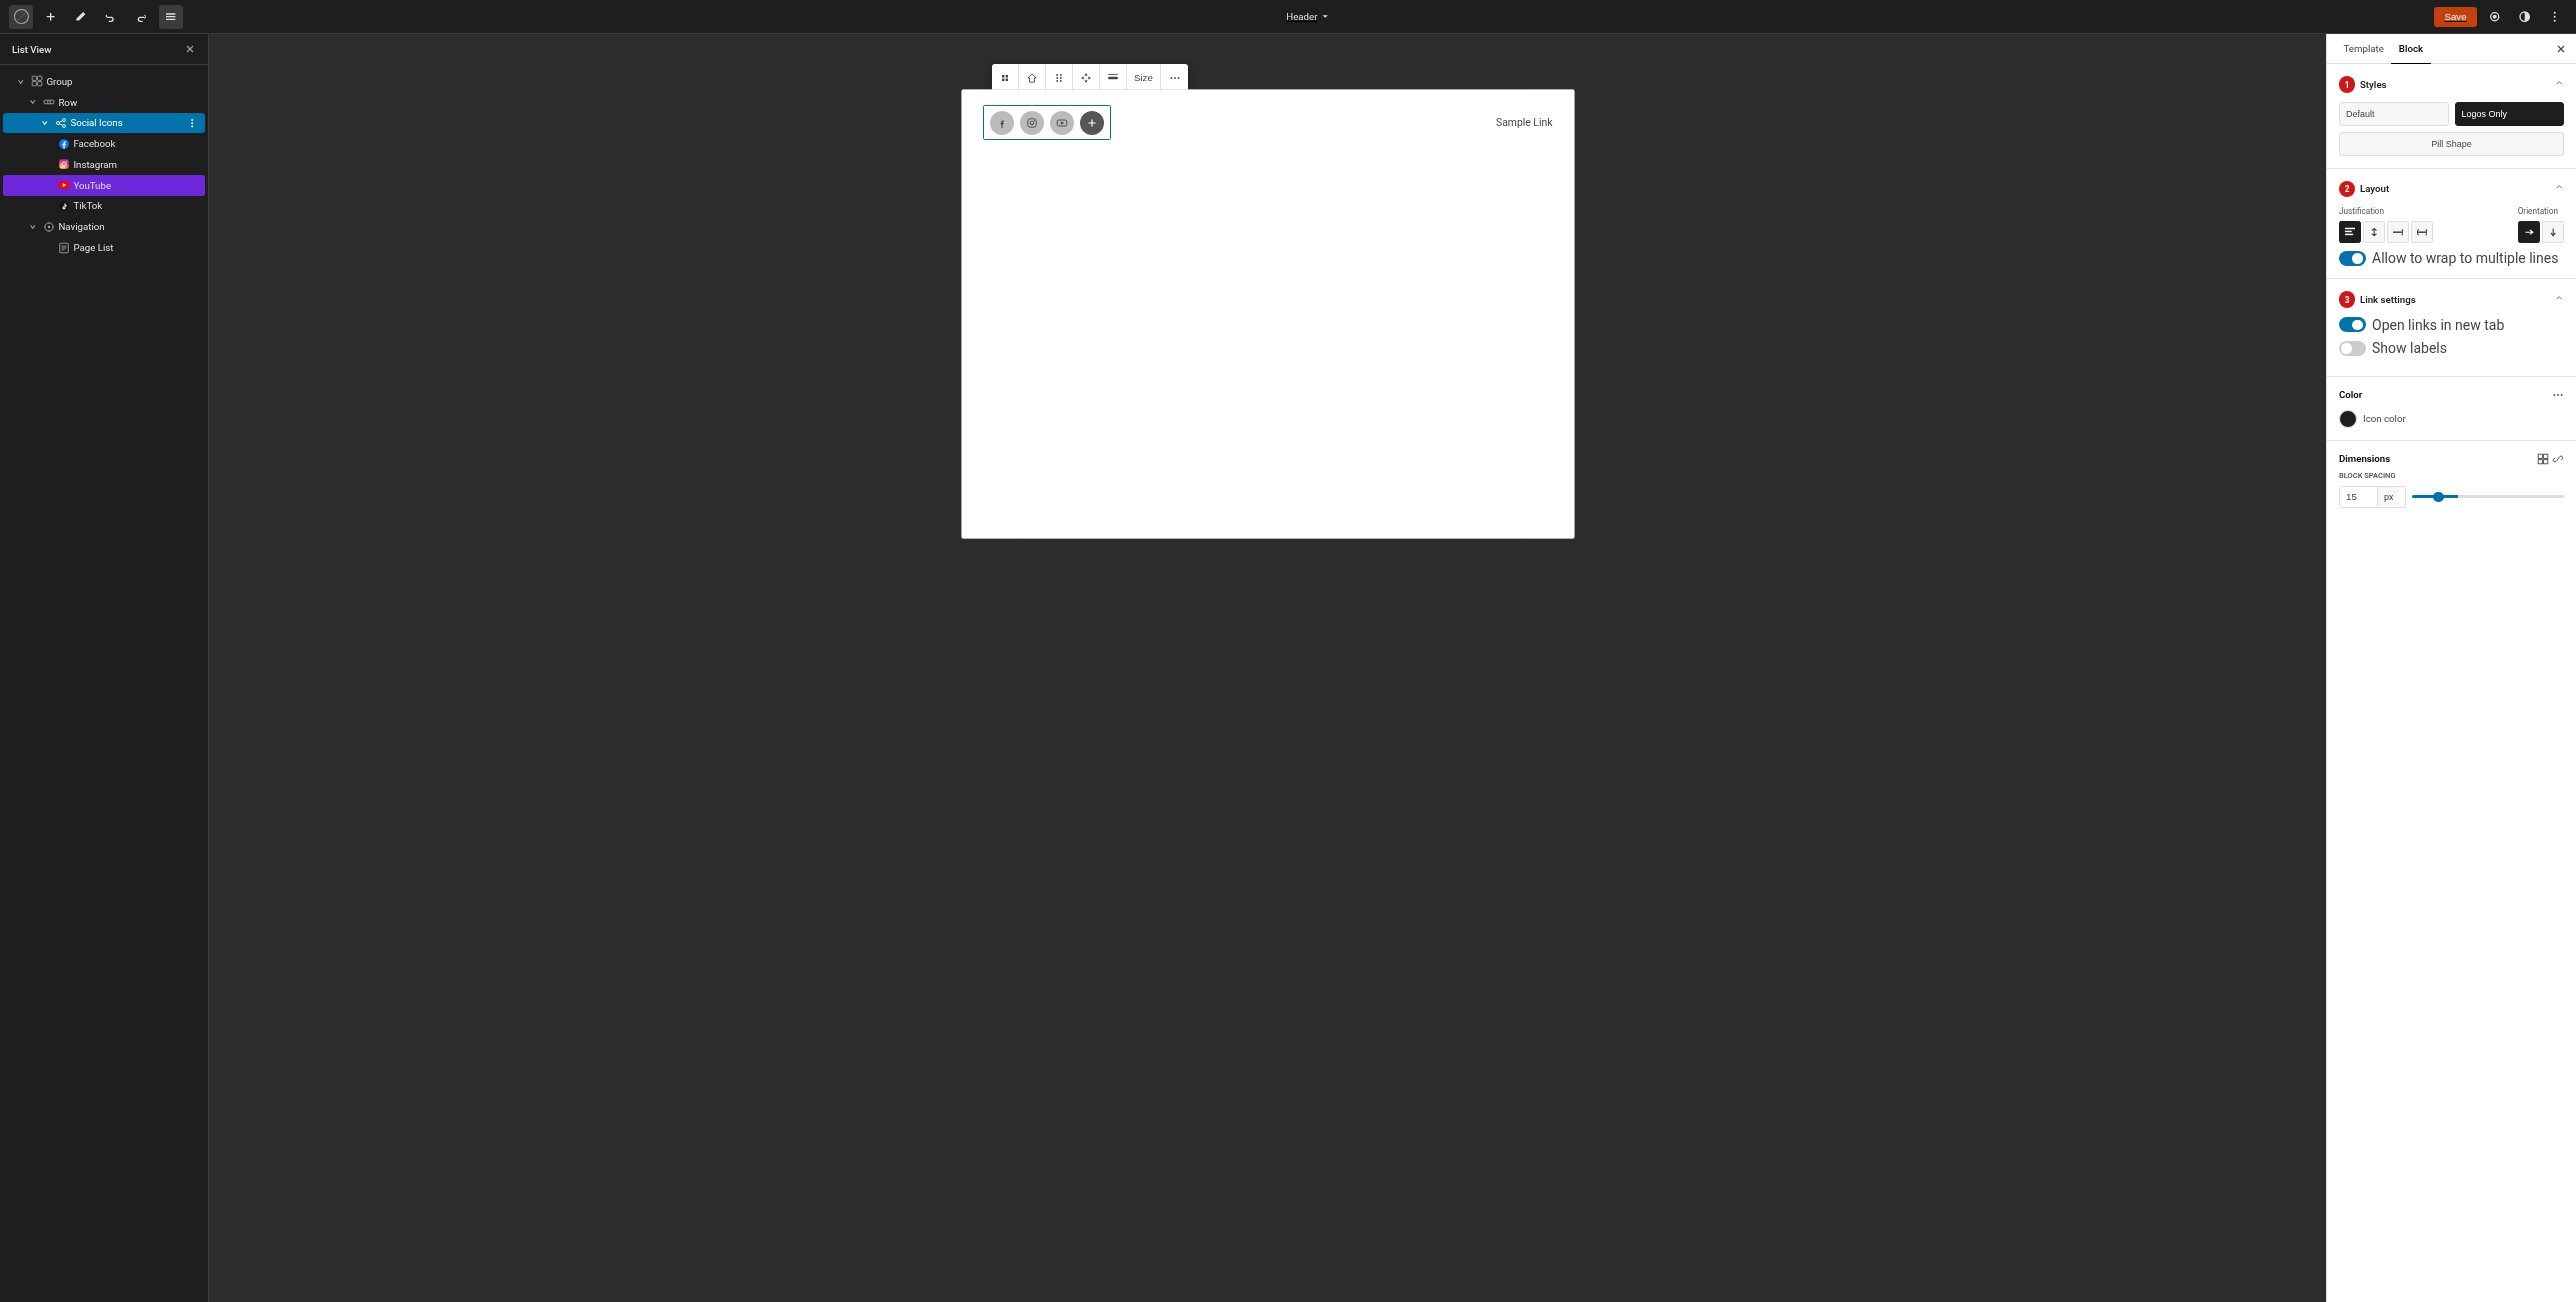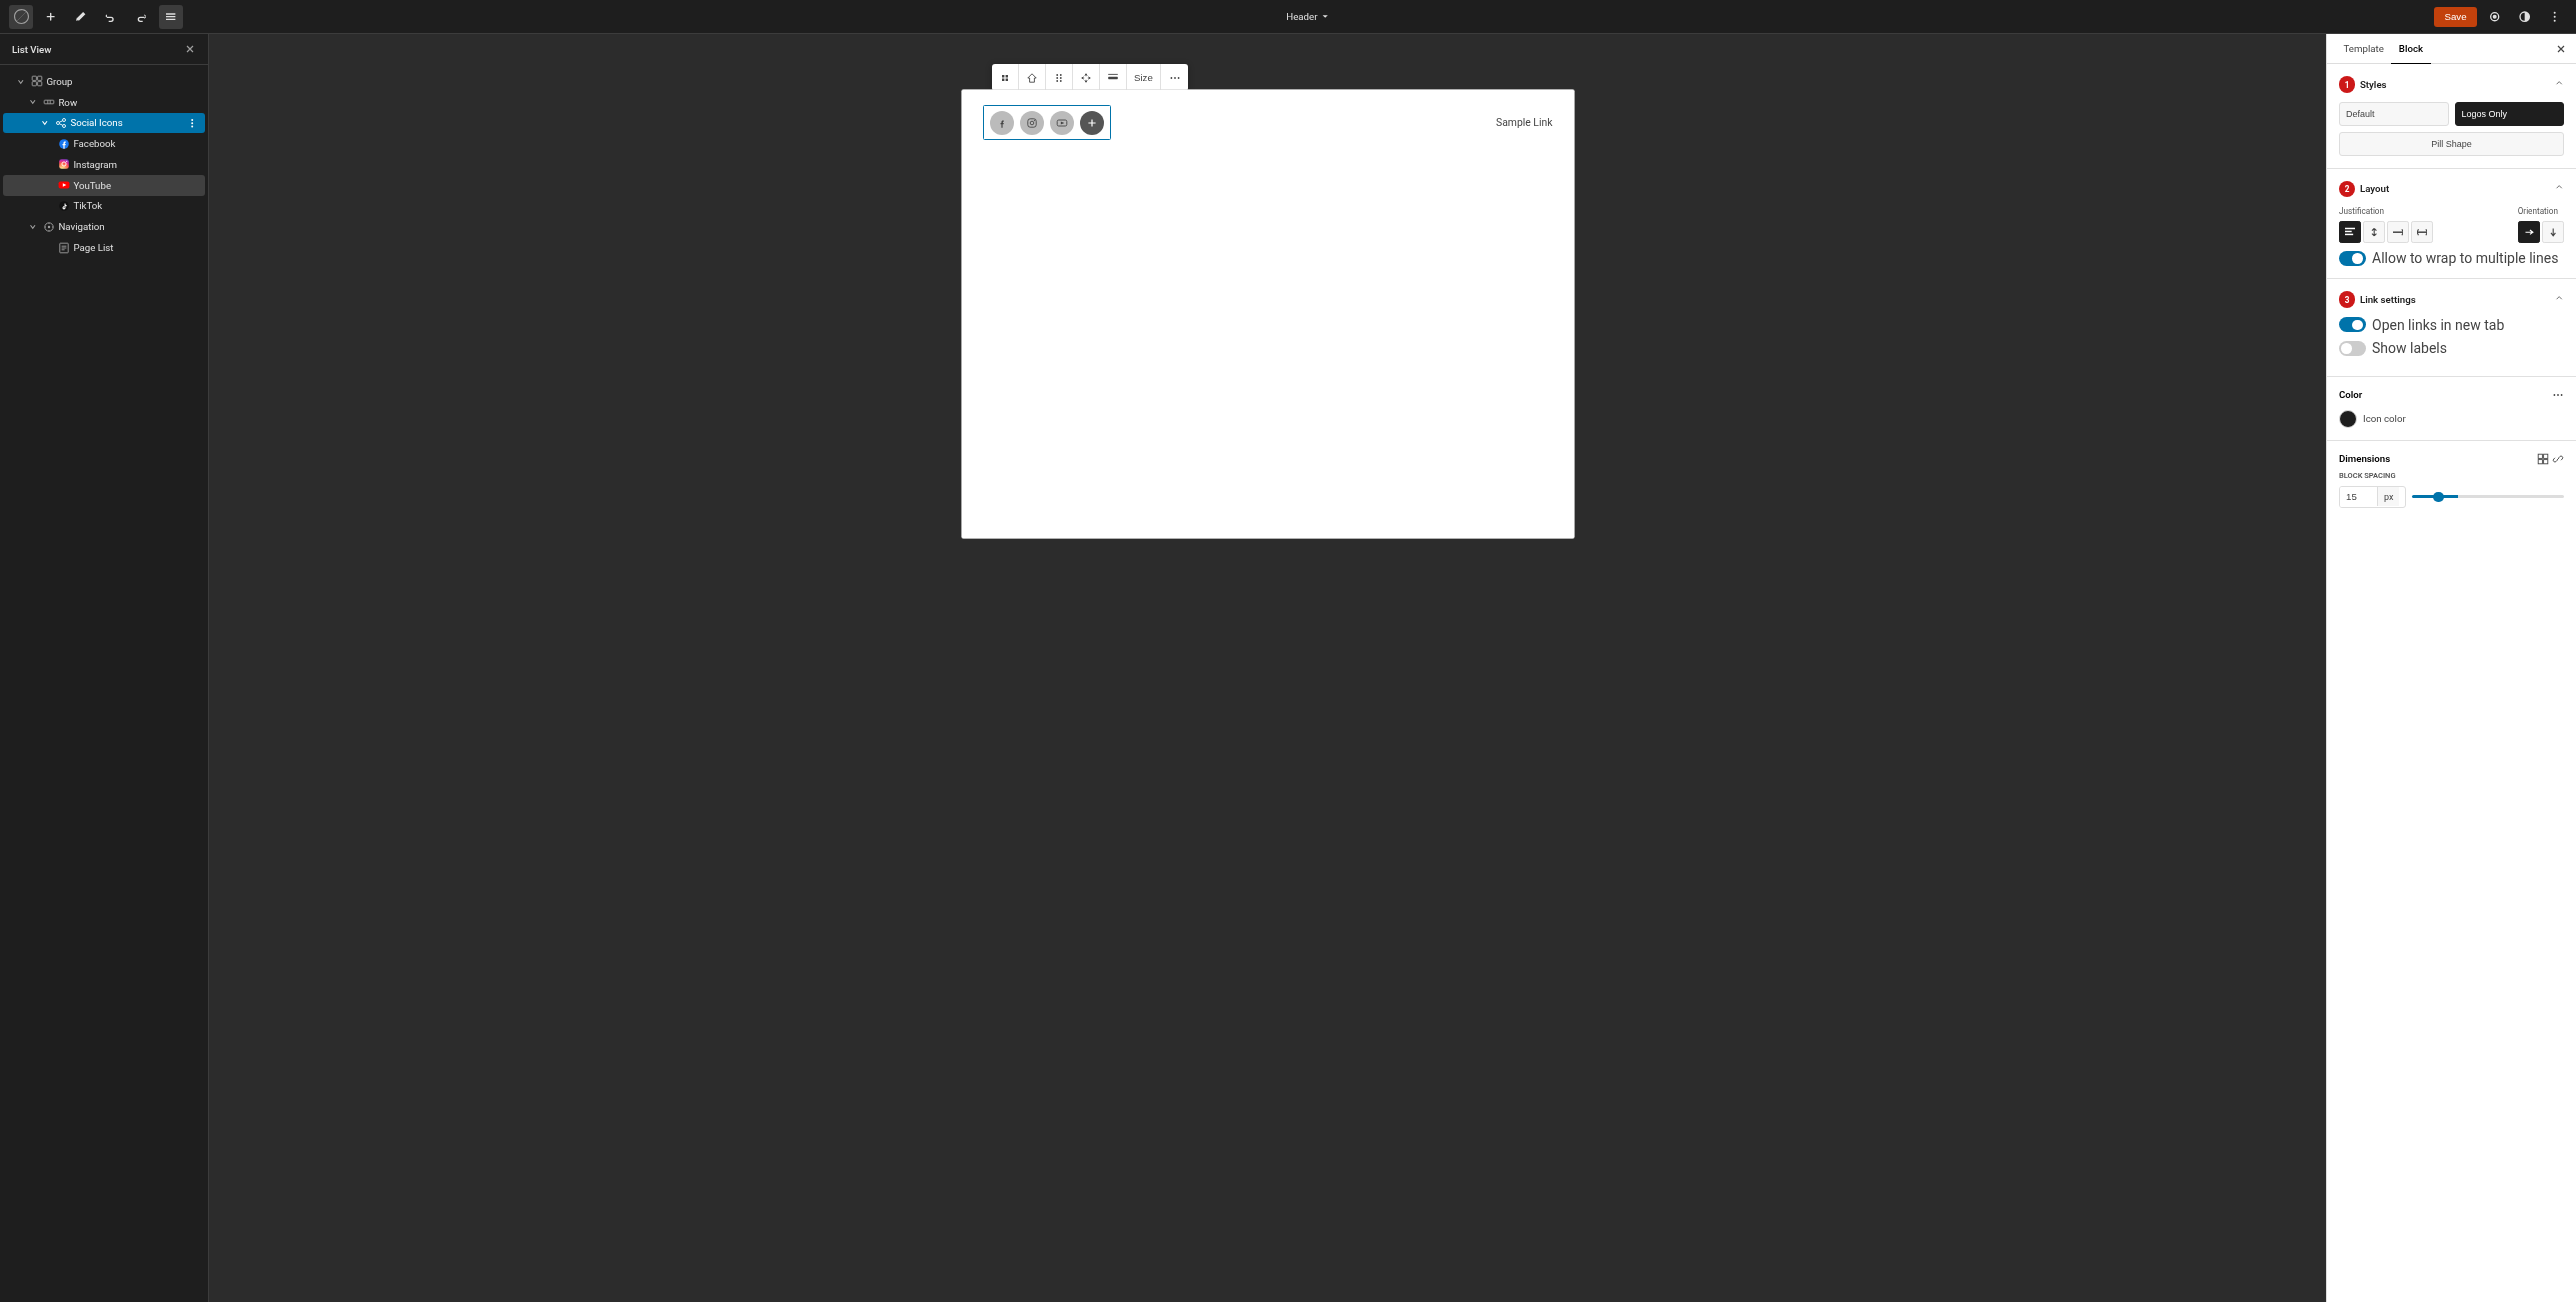--- a/index.html
+++ b/index.html
@@ -3,20 +3,21 @@
   <meta charset="utf-8">
   <style>
     * { box-sizing: border-box; margin: 0; padding: 0; }
     body { font-family: -apple-system, BlinkMacSystemFont, 'Segoe UI', Roboto, sans-serif; background: #1e1e1e; display: flex; flex-direction: column; height: 100vh; overflow: hidden; font-size: 10.4px; }
 
     
     .top-bar {
       display: flex; align-items: center; background: #1e1e1e; height: 34px;
       padding: 0 9px; border-bottom: 0.7px solid #3c3c3c; flex-shrink: 0;
       justify-content: space-between;
+      text-decoration: underline;
     }
     .top-bar-left { display: flex; align-items: center; gap: 6px; }
     .top-bar-center { display: flex; align-items: center; gap: 4.5px; }
     .top-bar-right { display: flex; align-items: center; gap: 6px; }
 
     .wp-logo {
       width: 24px; height: 24px; background: #3c3c3c; border-radius: 3px;
       display: flex; align-items: center; justify-content: center; cursor: pointer;
     }
     .wp-logo svg { width: 15px; height: 15px; fill: #a0a0a0; }
@@ -431,21 +432,21 @@
                 </radialGradient>
               </defs>
             <rect x="2" y="2" width="16" height="16" rx="4" fill="url(#ig)"></rect>
             <circle cx="10" cy="10" r="3.5" stroke="white" stroke-width="1.5" fill="none"></circle>
             <circle cx="14.5" cy="5.5" r="1" fill="white"></circle>
           </svg>
         </span>
         <span class="item-label" style="color:#e0e0e0">Instagram</span>
       </div>
 
-      <div class="tree-item" style="background:#404040">
+      <div class="tree-item" style="background:#6d28d9">
         <span class="indent" style="width:45px"></span>
         <span class="item-icon">
           <svg viewBox="0 0 20 20">
               <rect x="1" y="4" width="18" height="12" rx="3" fill="#ff0000"></rect>
               <polygon points="8,7 14,10 8,13" fill="white"></polygon>
             </svg>
         </span>
         <span class="item-label" style="color:#e0e0e0">YouTube</span>
       </div>
 

